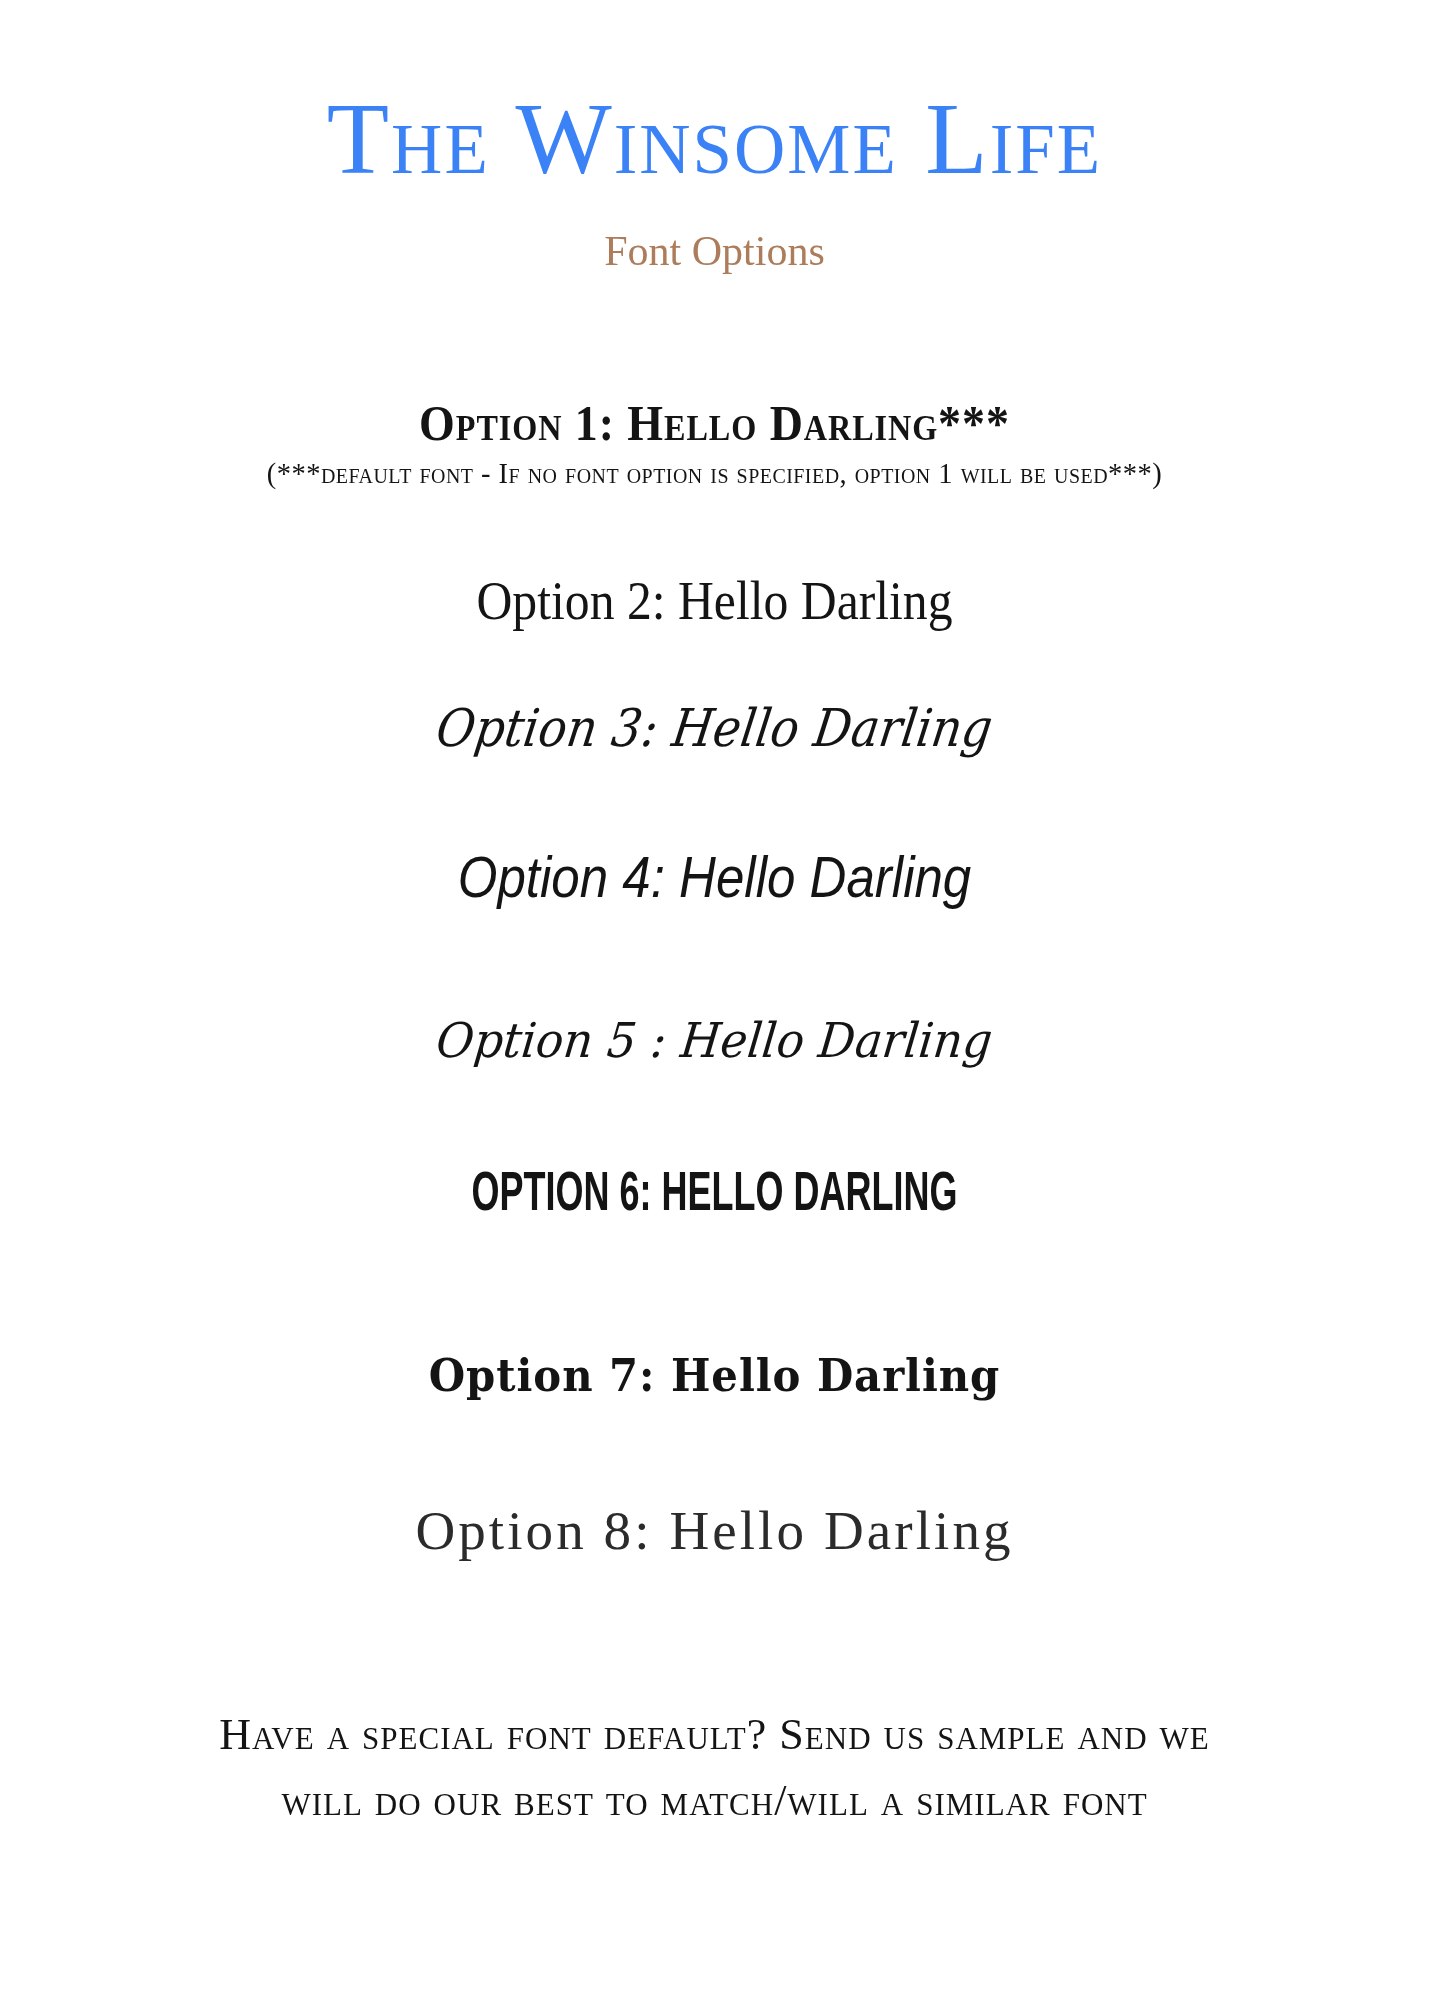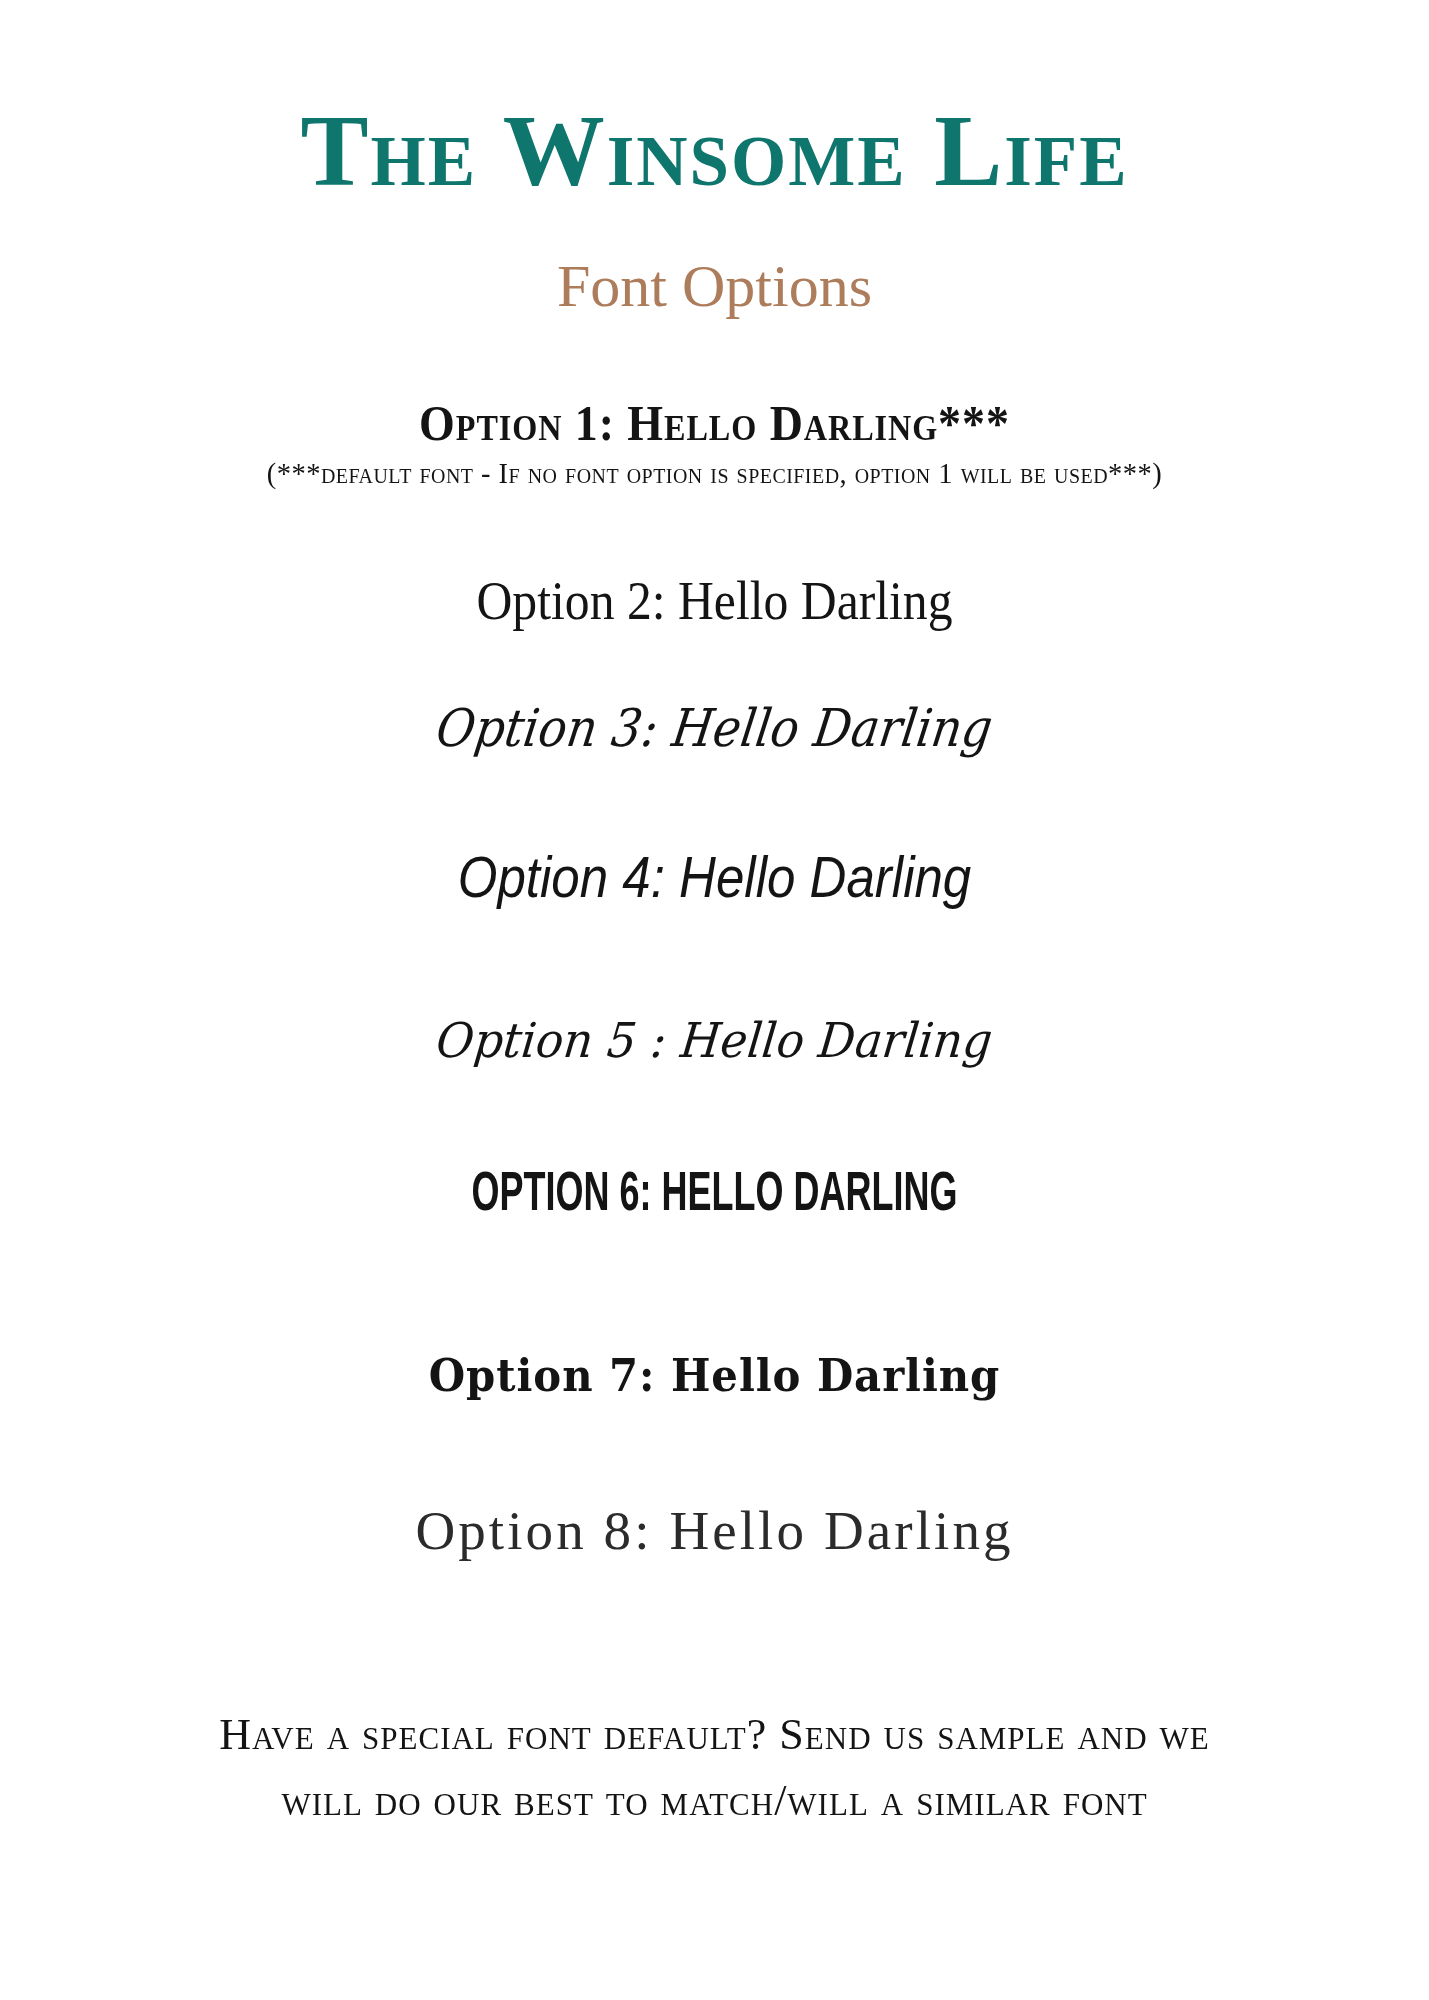--- a/index.html
+++ b/index.html
@@ -19,32 +19,32 @@
     position: absolute;
     left: 0;
     right: 0;
     text-align: center;
     white-space: nowrap;
     line-height: 1;
     color: #141414;
   }
   
   .brand-title {
-    top: 100px;
+    top: 88px;
     font-family: "Liberation Serif", serif;
     font-variant: small-caps;
-    font-weight: 700;
+    font-weight: 400;
     font-size: 102px;
     letter-spacing: 2px;
-    color: #0f766e;
+    color: #3b82f6;
   }
   .brand-subtitle {
-    top: 256px;
+    top: 230px;
     font-family: "Liberation Serif", serif;
-    font-size: 60px;
+    font-size: 42px;
     font-weight: 400;
     color: #ac7c5b;
   }
   
   .opt1 {
     top: 398px;
     font-variant: small-caps;
     font-weight: 600;
     font-size: 50px;
     letter-spacing: 1px;

